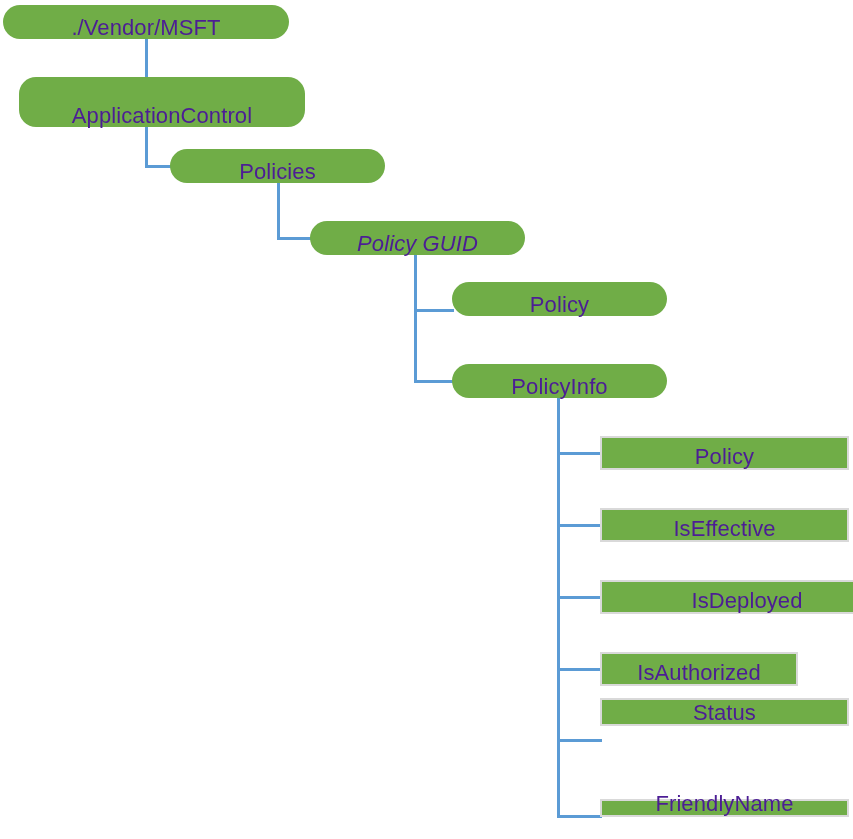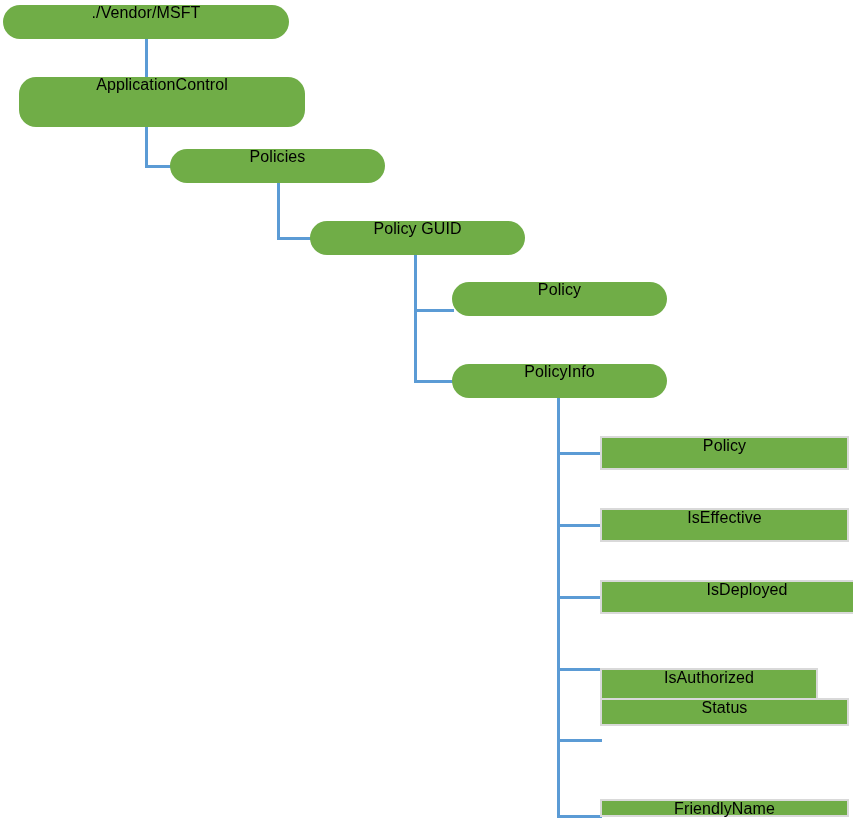--- a/index.html
+++ b/index.html
@@ -26,33 +26,34 @@
   }
   .v-line { width: 3px; }
   .h-line { height: 3px; }
 
   
   .node {
     position: absolute;
     z-index: 2;
     box-sizing: border-box;
     display: flex;
-    align-items: flex-start;
+    align-items: flex-end;
     justify-content: center;
-    color: #000000;
-    font-size: 16px;
+    color: #4c1d95;
+    font-size: 22px;
     line-height: 1;
     letter-spacing: 0.1px;
     white-space: nowrap;
     background: #70AD47;
   }
   .node.pill {
     border-radius: 17px;
   }
   .node.pill.italic {
+    font-style: italic;
   }
   
   .node.leaf {
     border: 2px solid #D9D9D9;
     border-radius: 0;
     background: #70AD47;
   }
   .node-label {
     pointer-events: none;
   }
@@ -99,21 +100,21 @@
       </div>
       <div class="node leaf" style="left: 600px; top: 436px; width: 249px; height: 34px;">
         <span class="node-label">Policy</span>
       </div>
       <div class="node leaf" style="left: 600px; top: 508px; width: 249px; height: 34px;">
         <span class="node-label">IsEffective</span>
       </div>
       <div class="node leaf" style="left: 600px; top: 580px; width: 294px; height: 34px;">
         <span class="node-label">IsDeployed</span>
       </div>
-      <div class="node leaf" style="left: 600px; top: 668px; width: 218px; height: 34px;">
+      <div class="node leaf" style="left: 600px; top: 652px; width: 198px; height: 34px;">
         <span class="node-label">IsAuthorized</span>
       </div>
       <div class="node leaf" style="left: 600px; top: 698px; width: 249px; height: 28px;">
         <span class="node-label">Status</span>
       </div>
       <div class="node leaf" style="left: 600px; top: 799px; width: 249px; height: 18px;">
         <span class="node-label">FriendlyName</span>
       </div>
     </div>
 </div>

